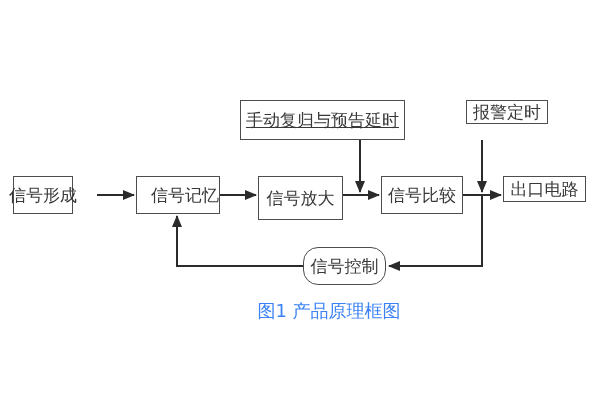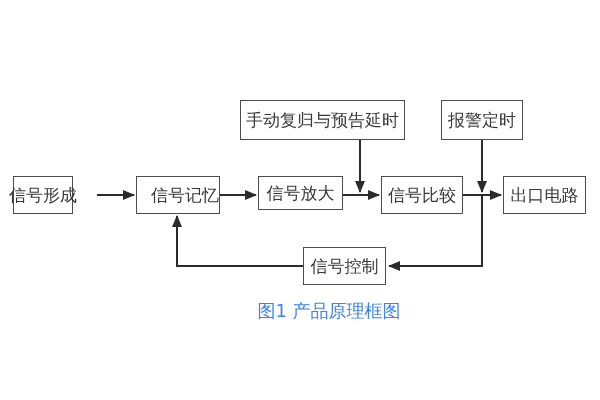--- a/index.html
+++ b/index.html
@@ -72,39 +72,39 @@
   </svg>
 
   <div class="box" style="left:13px; top:176px; width:60px; height:38px;justify-content:center;">
     <span>信号形成</span>
   </div>
 
   <div class="box" style="left:136px; top:176px; width:84px; height:38px;justify-content:flex-end;">
     <span>信号记忆</span>
   </div>
 
-  <div class="box" style="left:258px; top:176px; width:85px; height:34px;">
+  <div class="box" style="left:258px; top:176px; width:85px; height:44px;">
     <span>信号放大</span>
   </div>
 
   <div class="box" style="left:381px; top:176px; width:82px; height:38px;">
     <span>信号比较</span>
   </div>
 
-  <div class="box" style="left:503px; top:176px; width:83px; height:38px;">
+  <div class="box" style="left:503px; top:176px; width:83px; height:26px;">
     <span>出口电路</span>
   </div>
 
-  <div class="box" style="left:240px; top:100px; width:165px; height:40px;">
+  <div class="box" style="left:240px; top:100px; width:165px; height:40px;text-decoration:underline;">
     <span>手动复归与预告延时</span>
   </div>
 
-  <div class="box" style="left:441px; top:100px; width:82px; height:40px;">
+  <div class="box" style="left:466px; top:100px; width:82px; height:24px;">
     <span>报警定时</span>
   </div>
 
-  <div class="box" style="left:303px; top:247px; width:83px; height:38px;">
+  <div class="box" style="left:303px; top:247px; width:83px; height:38px;border-radius:15px;">
     <span>信号控制</span>
   </div>
 
   <div class="caption">图1 产品原理框图</div>
 
 </div>
 
 </body></html>

